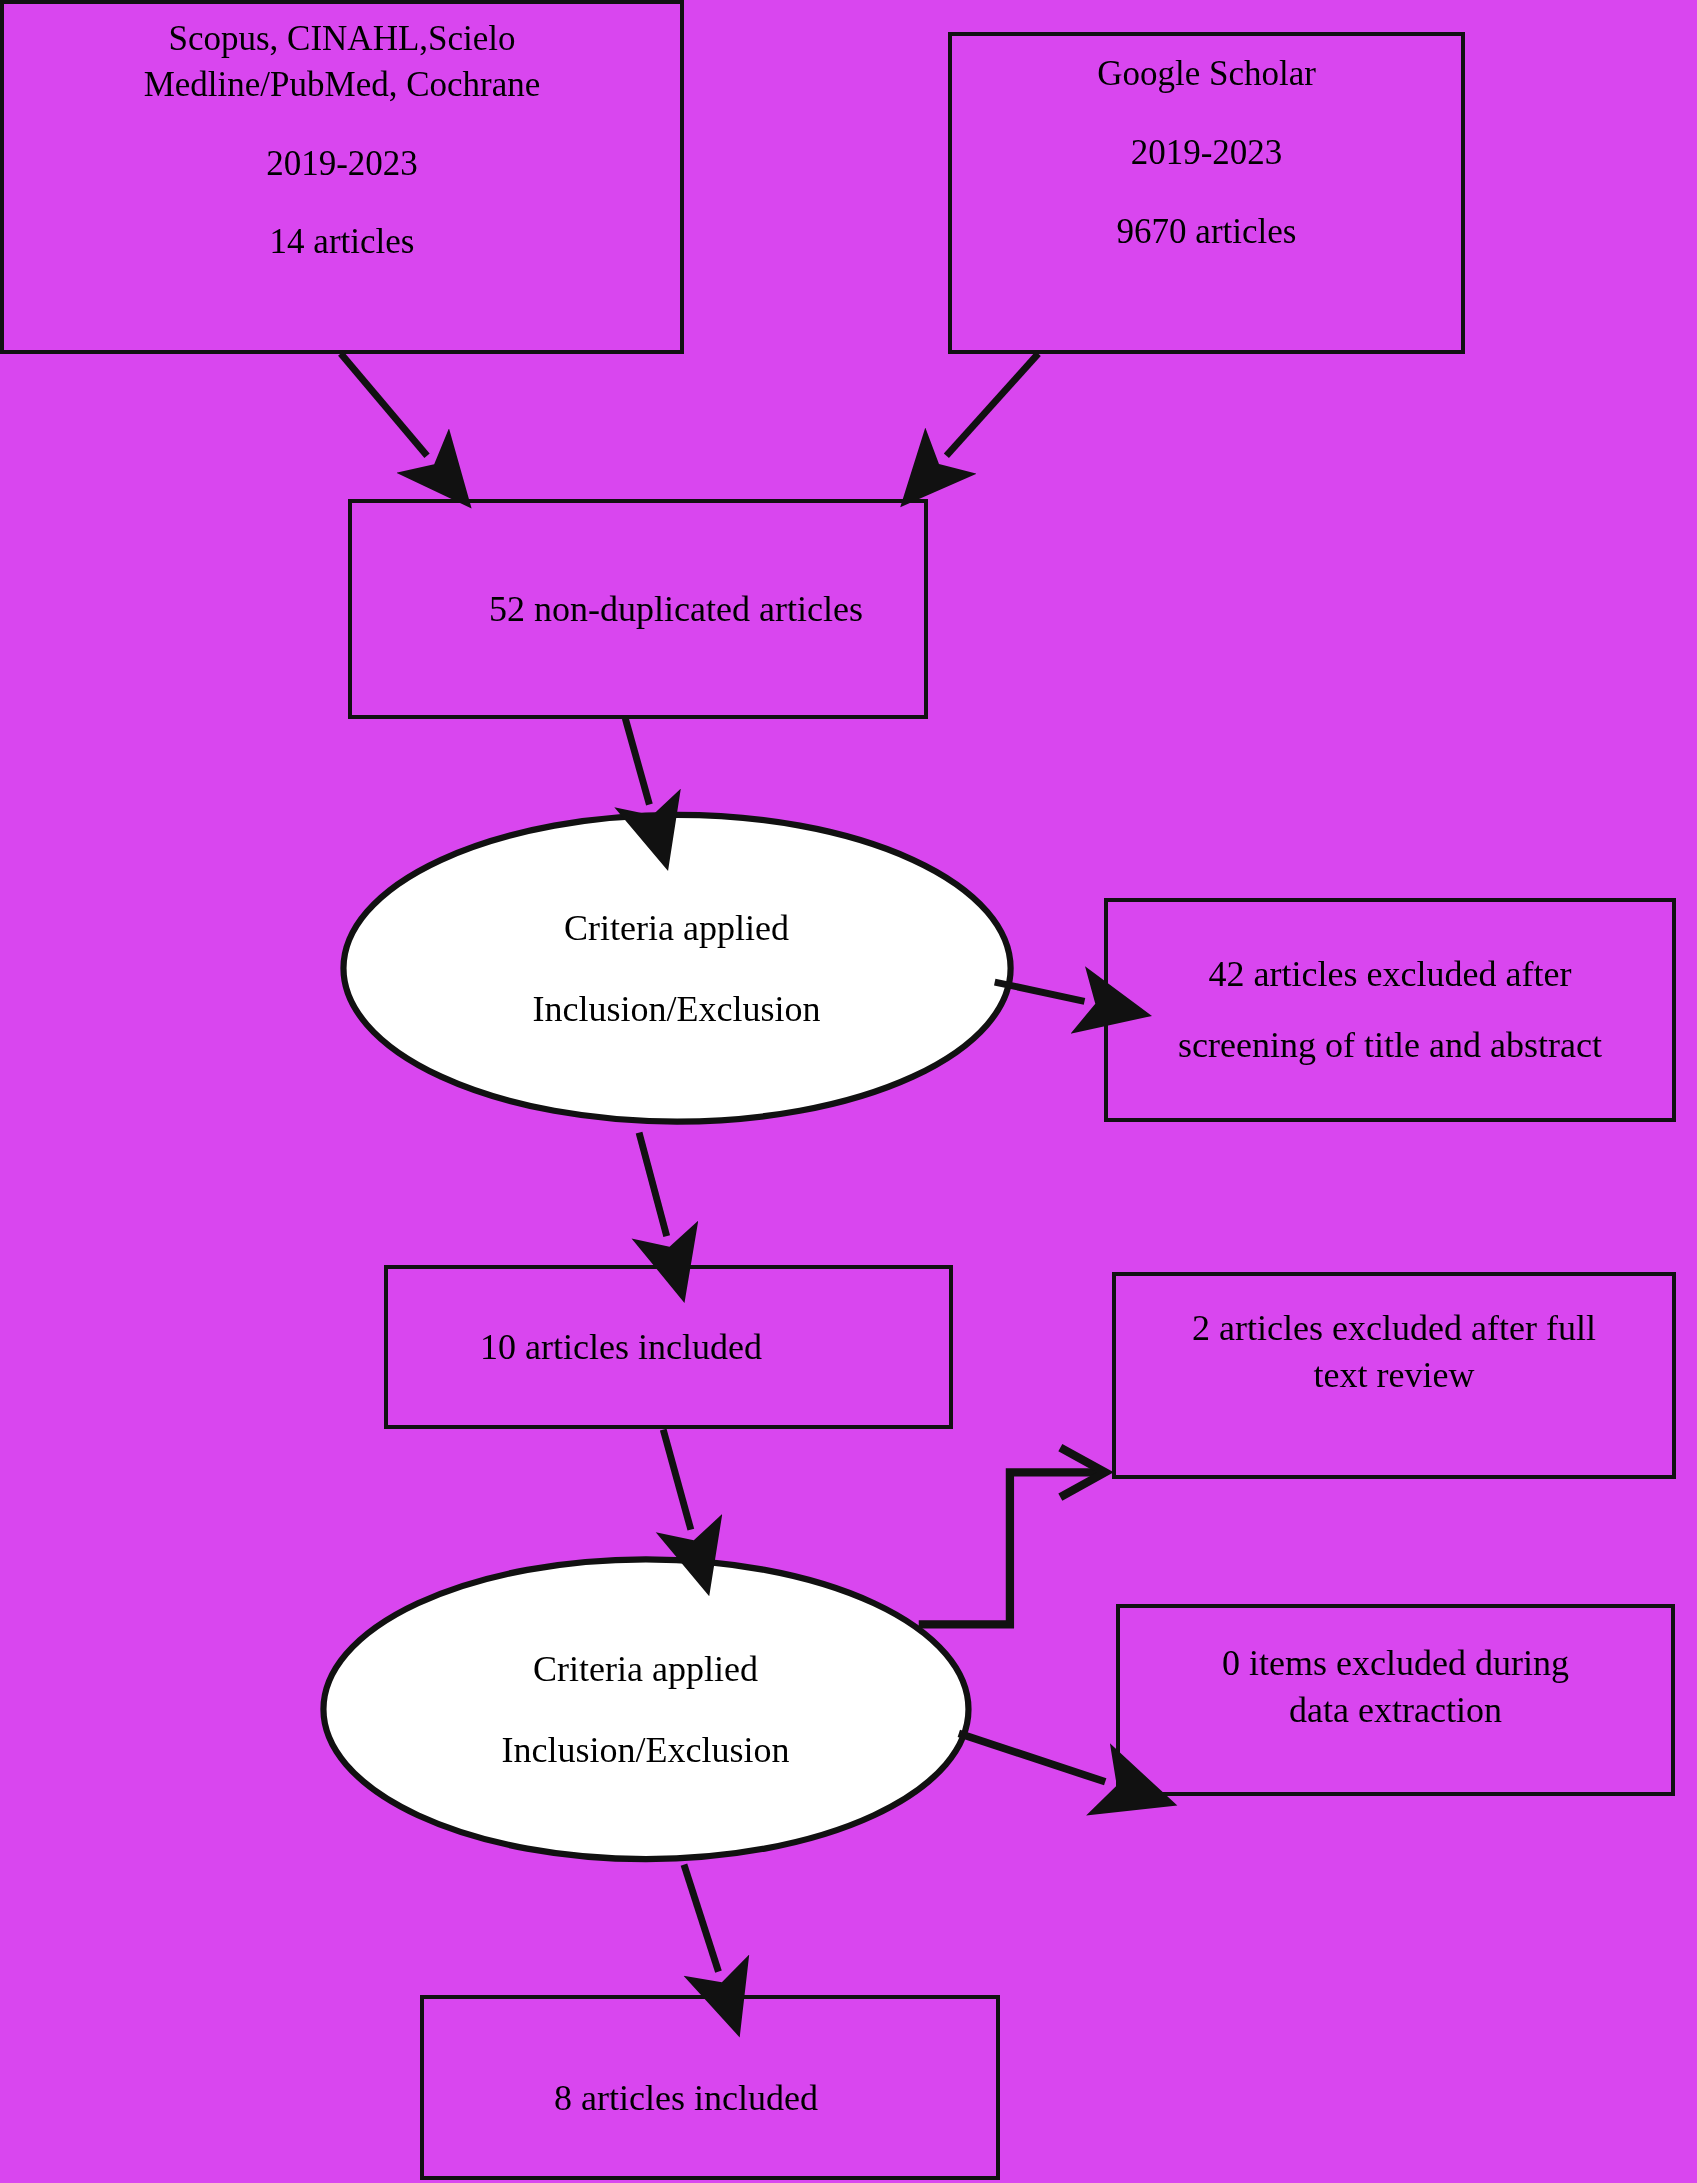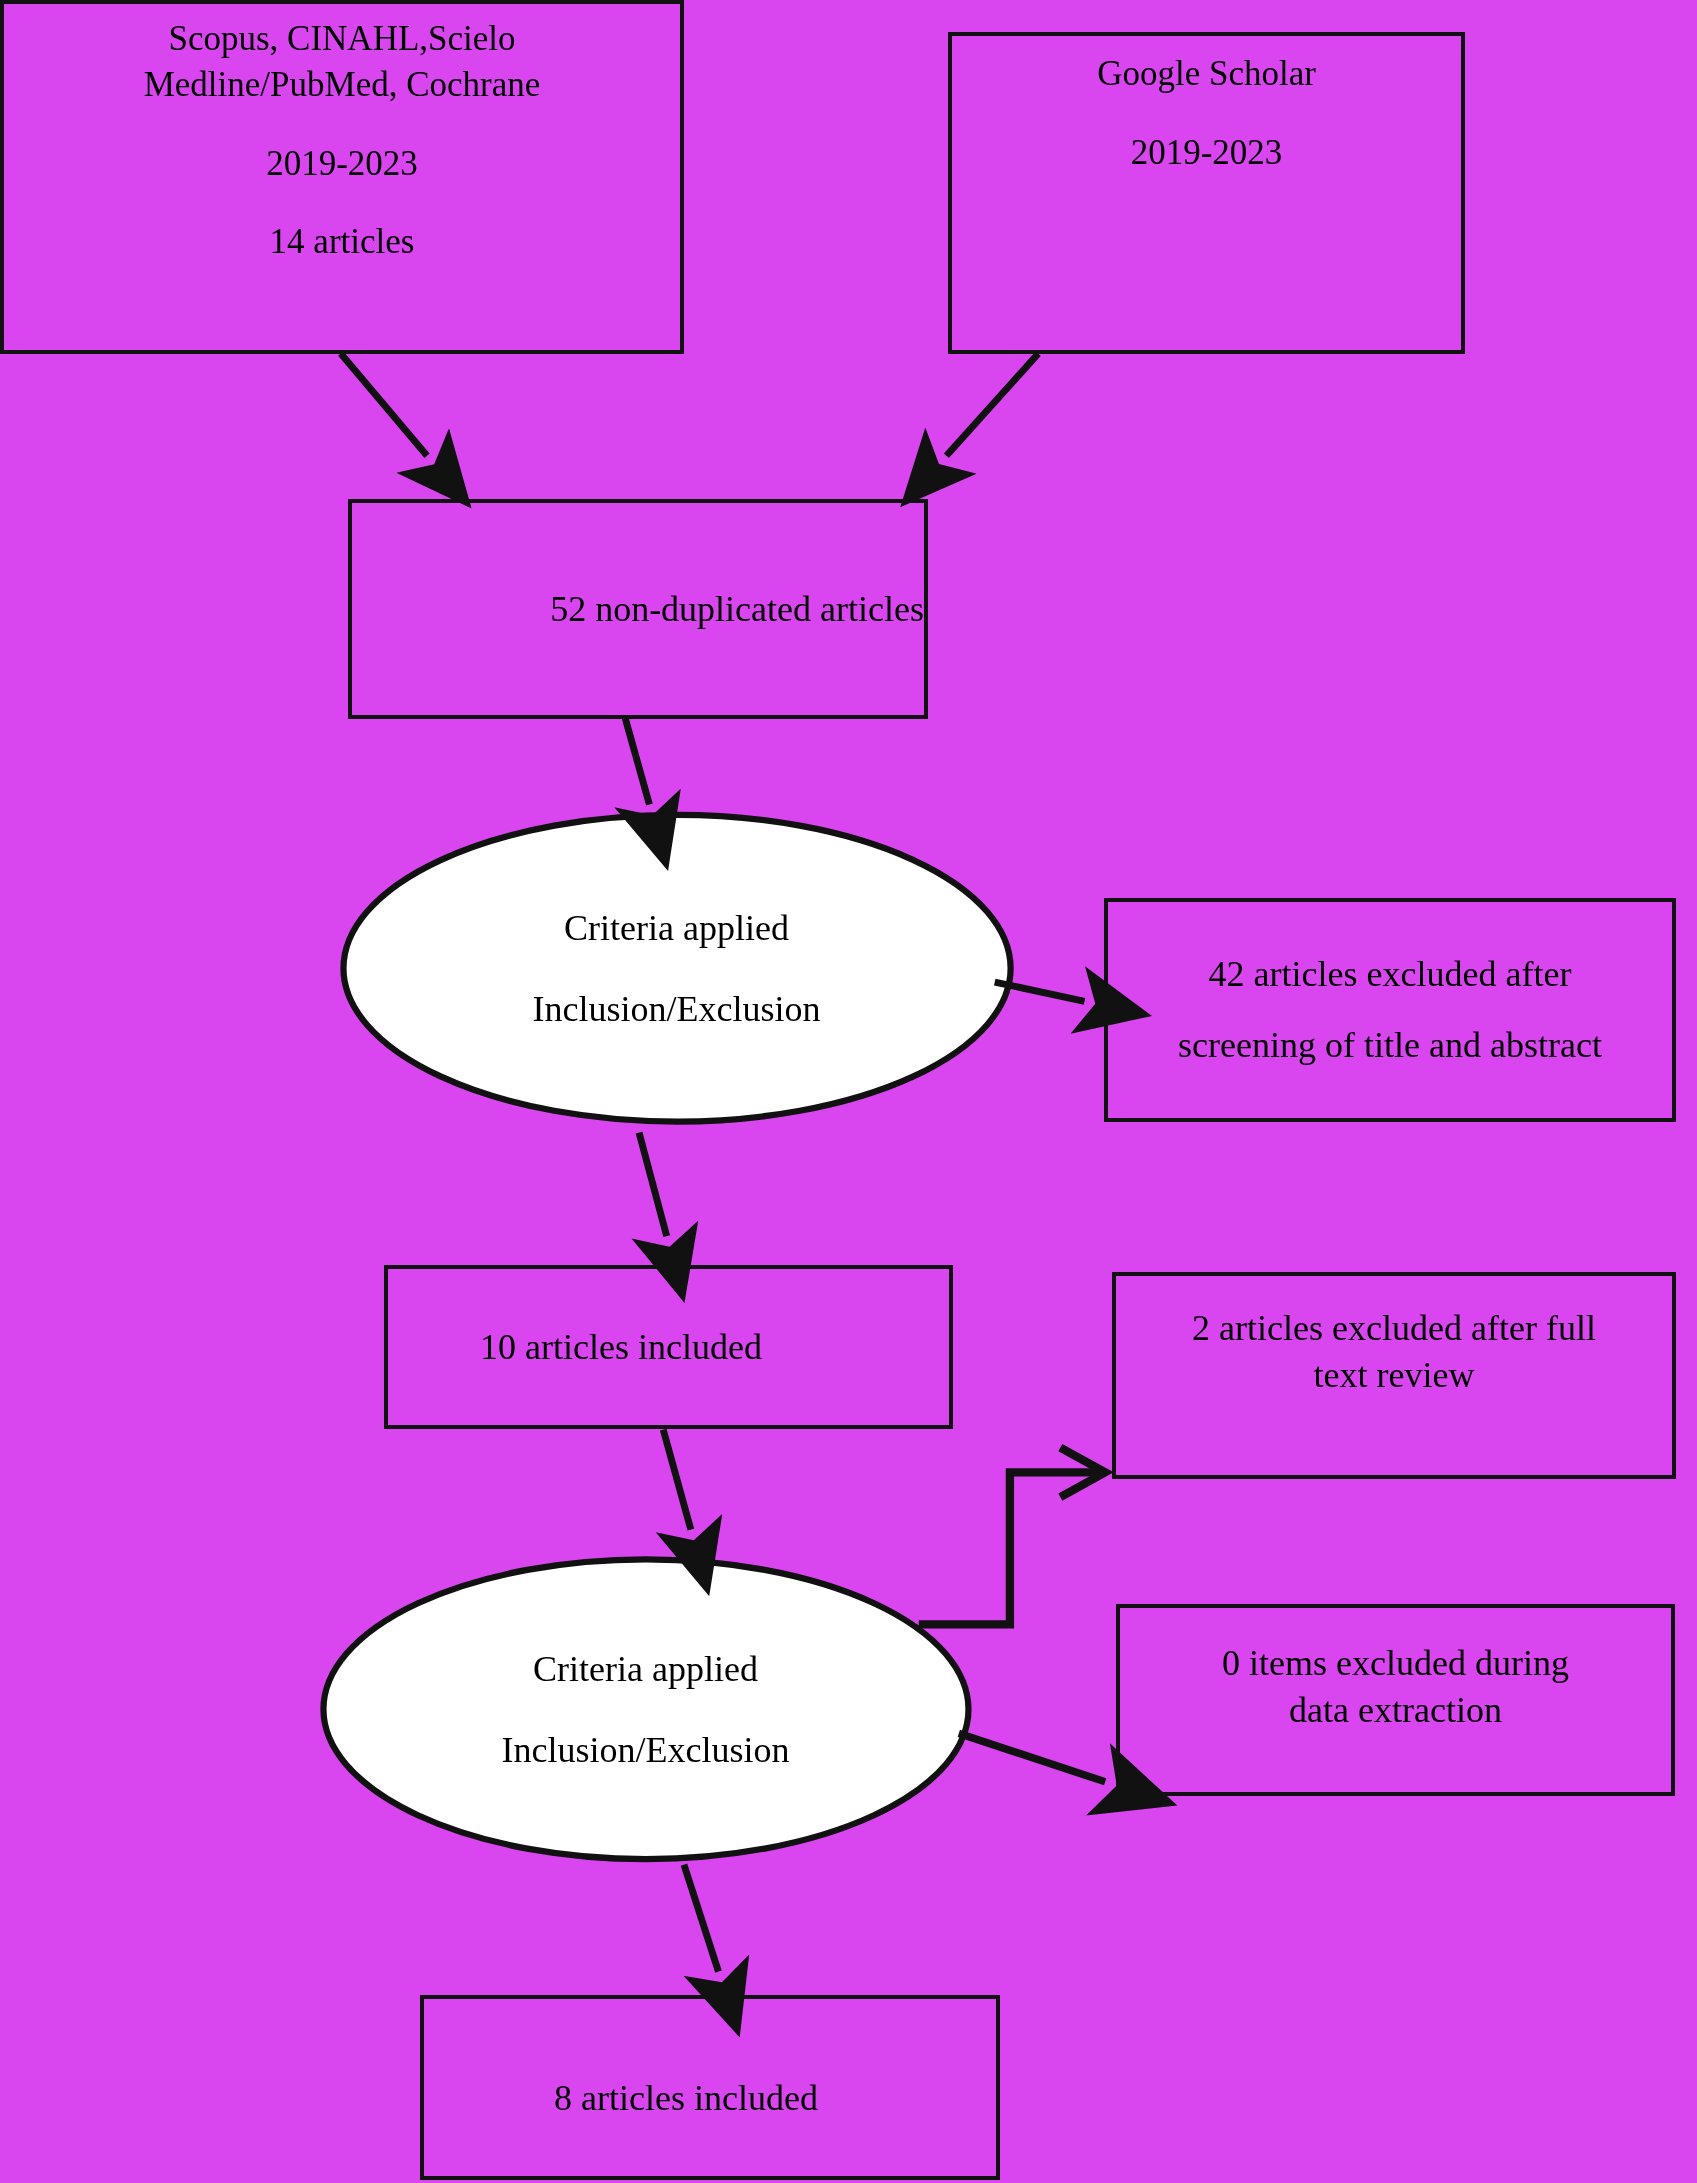--- a/index.html
+++ b/index.html
@@ -99,24 +99,25 @@
     <span class="line">2019-2023</span>
     <span class="gap"></span>
     <span class="line">14 articles</span>
   </div>
 
   <div class="node box-node fs-50" style="left:948px; top:32px; width:517px; height:322px; padding:15px 16.6px 0 16.6px; justify-content:flex-start;">
     <span class="line">Google Scholar</span>
     <span class="gap"></span>
     <span class="line">2019-2023</span>
     <span class="gap"></span>
+    <span class="line">9670 articles</span>
   </div>
 
   <div class="node box-node fs-52" style="left:348px; top:499px; width:580px; height:220px; align-items:flex-start; padding-left:76px;">
-    <span class="line" style="text-align:right;">52 non-duplicated articles</span>
+    <span class="line" style="text-align:center;">52 non-duplicated articles</span>
   </div>
 
   <div class="node ellipse-label fs-52" style="left:343px; top:815px; width:667px; height:307px;">
     <span class="line">Criteria applied</span>
     <span class="gap"></span>
     <span class="line">Inclusion/Exclusion</span>
   </div>
 
   <div class="node box-node fs-52" style="left:1104px; top:898px; width:572px; height:224px; padding:0 16.6px;gap:24px;">
     <span class="line">42 articles excluded after</span>

